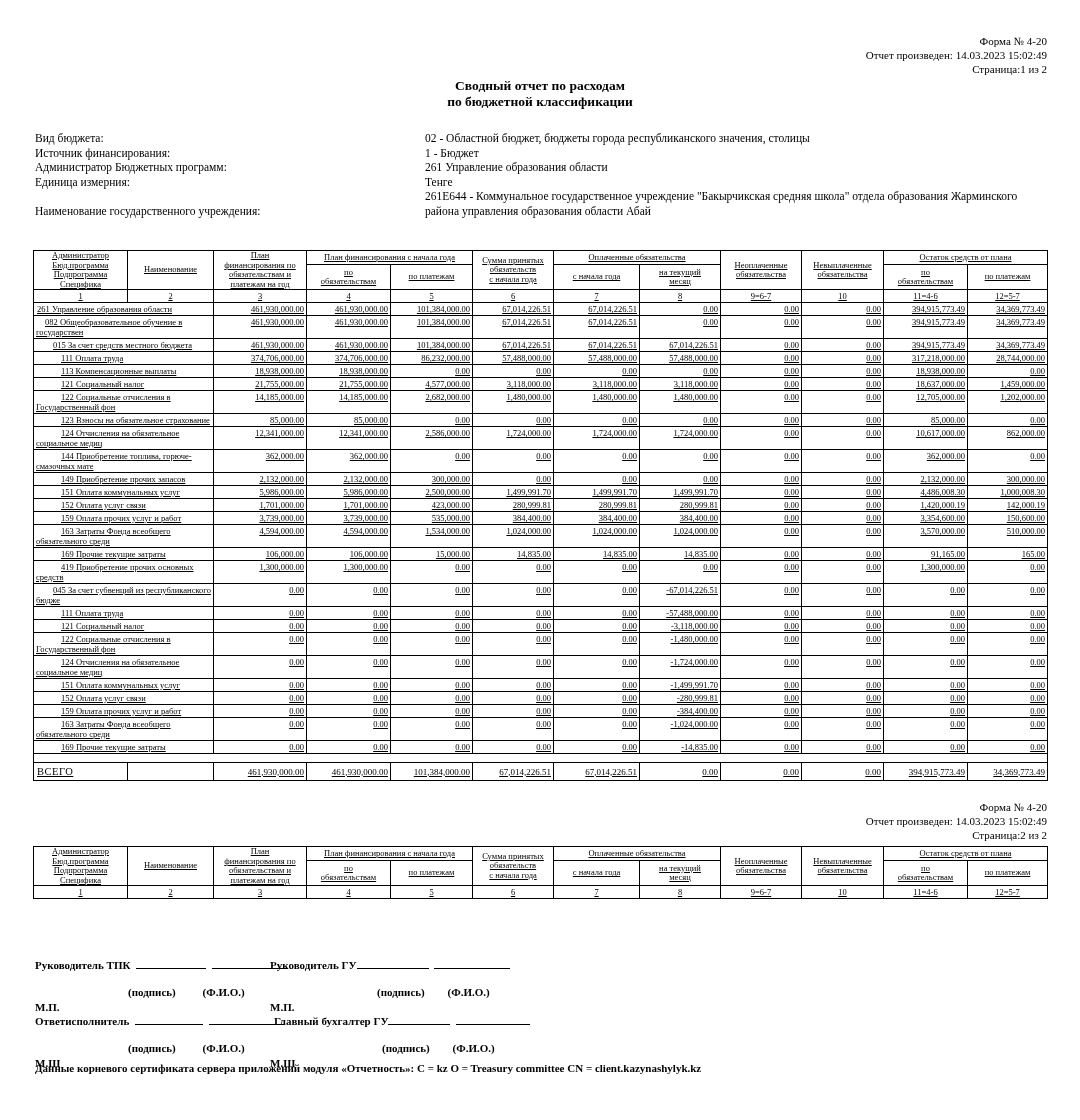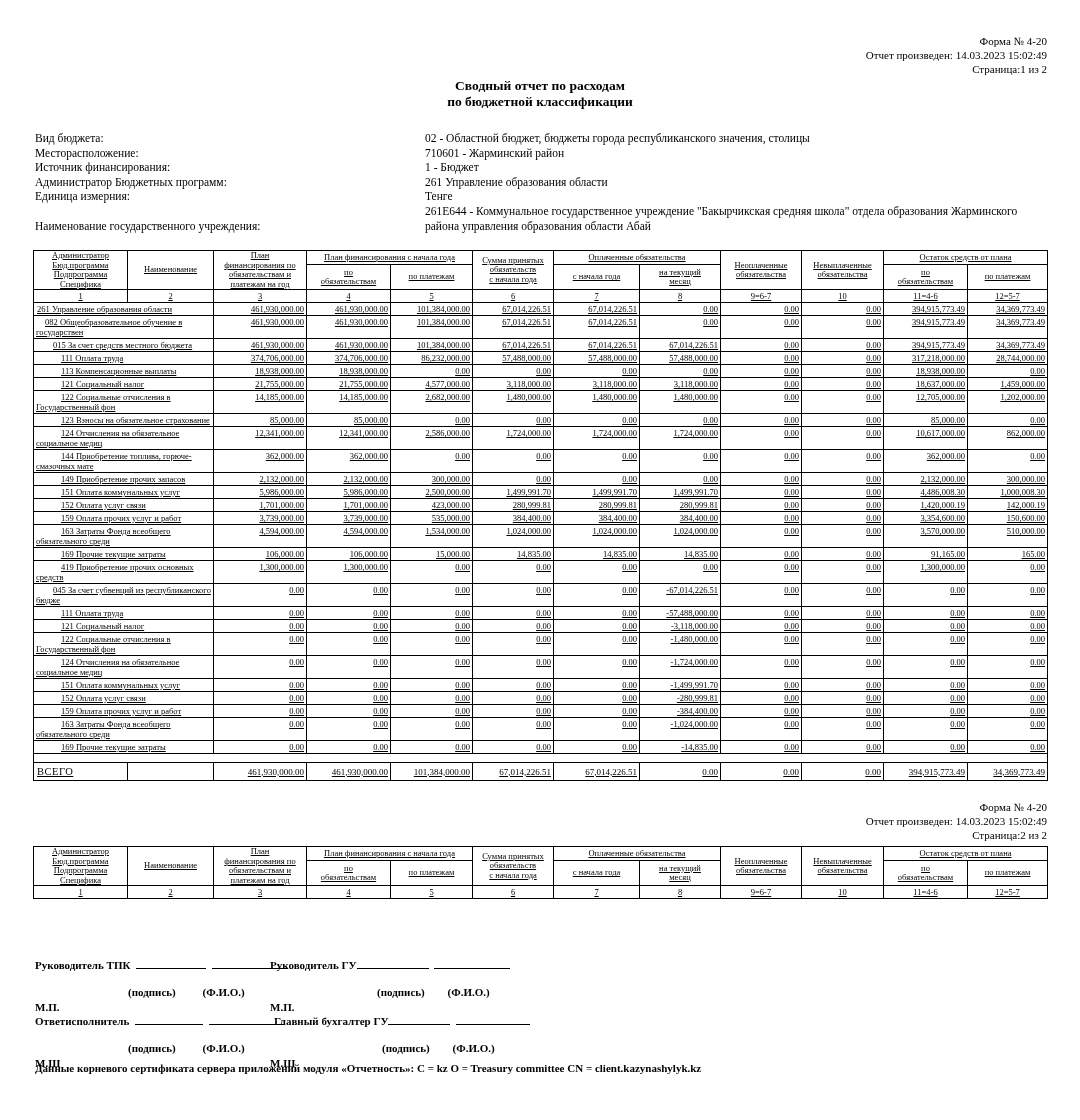--- a/index.html
+++ b/index.html
@@ -52,24 +52,20 @@
 
   <div class="title">
     <div>Сводный отчет по расходам</div>
     <div>по бюджетной классификации</div>
   </div>
 
   <div class="meta">
     <div class="meta-row">
       <div class="meta-label">Вид бюджета:</div>
       <div class="meta-value">02 - Областной бюджет, бюджеты города республиканского значения, столицы</div>
-    </div>
-    <div class="meta-row">
-      <div class="meta-label">Месторасположение:</div>
-      <div class="meta-value">710601 - Жарминский район</div>
     </div>
     <div class="meta-row">
       <div class="meta-label">Источник финансирования:</div>
       <div class="meta-value">1 - Бюджет</div>
     </div>
     <div class="meta-row">
       <div class="meta-label">Администратор Бюджетных программ:</div>
       <div class="meta-value">261 Управление образования области</div>
     </div>
     <div class="meta-row">

